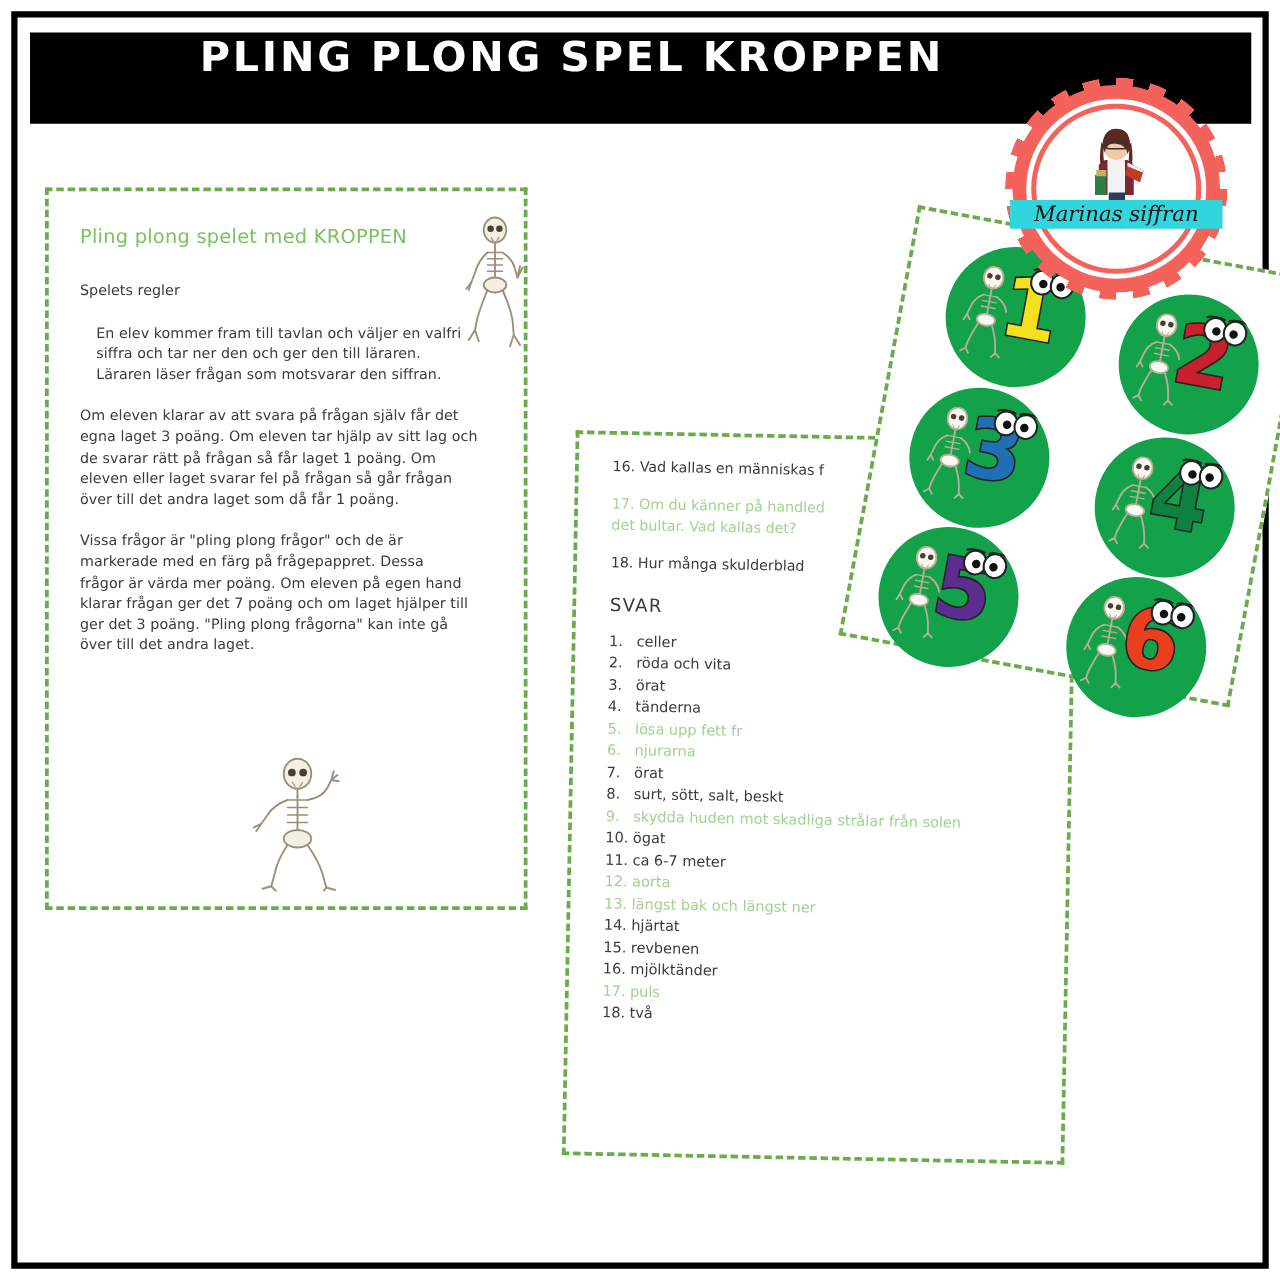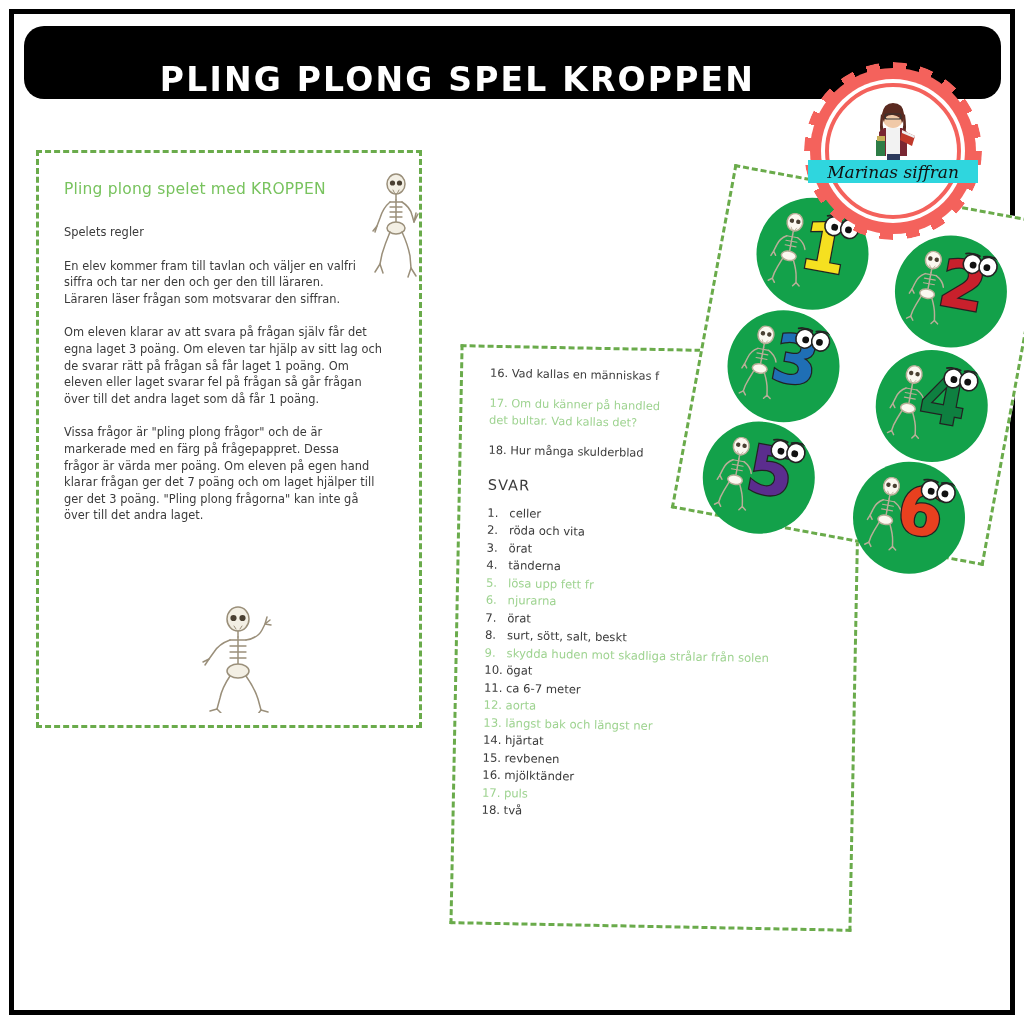--- a/index.html
+++ b/index.html
@@ -27,23 +27,23 @@
     border: 5px solid #000000;
     background: #ffffff;
   }
 
   
   #title-bar {
     position: absolute;
     left: 24px; top: 26px;
     width: 977px; height: 73px;
     background: #000000;
-    border-radius: 20px;
+    border-radius: 0;
     display: flex;
-    align-items: flex-end;
+    align-items: flex-start;
     justify-content: center;
     z-index: 6;
   }
   #title-text {
     color: #ffffff;
     font-family: "DejaVu Sans", sans-serif;
     font-size: 33px;
     font-weight: bold;
     letter-spacing: 2.2px;
     white-space: nowrap;
@@ -359,21 +359,21 @@
         <path d="M29 71 q-8 12 -10 22 l-3 11"></path>
         <path d="M45 71 q9 13 12 23 l3 11"></path>
         <path d="M16 104 l-7 2 M16 104 l4 4"></path>
         <path d="M60 105 l7 2 M60 105 l-3 4"></path>
       </g>
     </svg>
 
     <div id="rules-body">
       <div class="rules-heading">Pling plong spelet med KROPPEN</div>
       <div class="rules-para" style="white-space:pre-line;">Spelets regler</div>
-      <div class="rules-para" style="white-space:pre-line;">En elev kommer fram till tavlan och väljer en valfri
+      <div class="rules-para" style="white-space:pre-line;margin-left:13px;">En elev kommer fram till tavlan och väljer en valfri
 siffra och tar ner den och ger den till läraren.
 Läraren läser frågan som motsvarar den siffran.</div>
       <div class="rules-para" style="white-space:pre-line;">Om eleven klarar av att svara på frågan själv får det
 egna laget 3 poäng. Om eleven tar hjälp av sitt lag och
 de svarar rätt på frågan så får laget 1 poäng. Om
 eleven eller laget svarar fel på frågan så går frågan
 över till det andra laget som då får 1 poäng.</div>
       <div class="rules-para" style="white-space:pre-line;">Vissa frågor är "pling plong frågor" och de är
 markerade med en färg på frågepappret. Dessa
 frågor är värda mer poäng. Om eleven på egen hand

